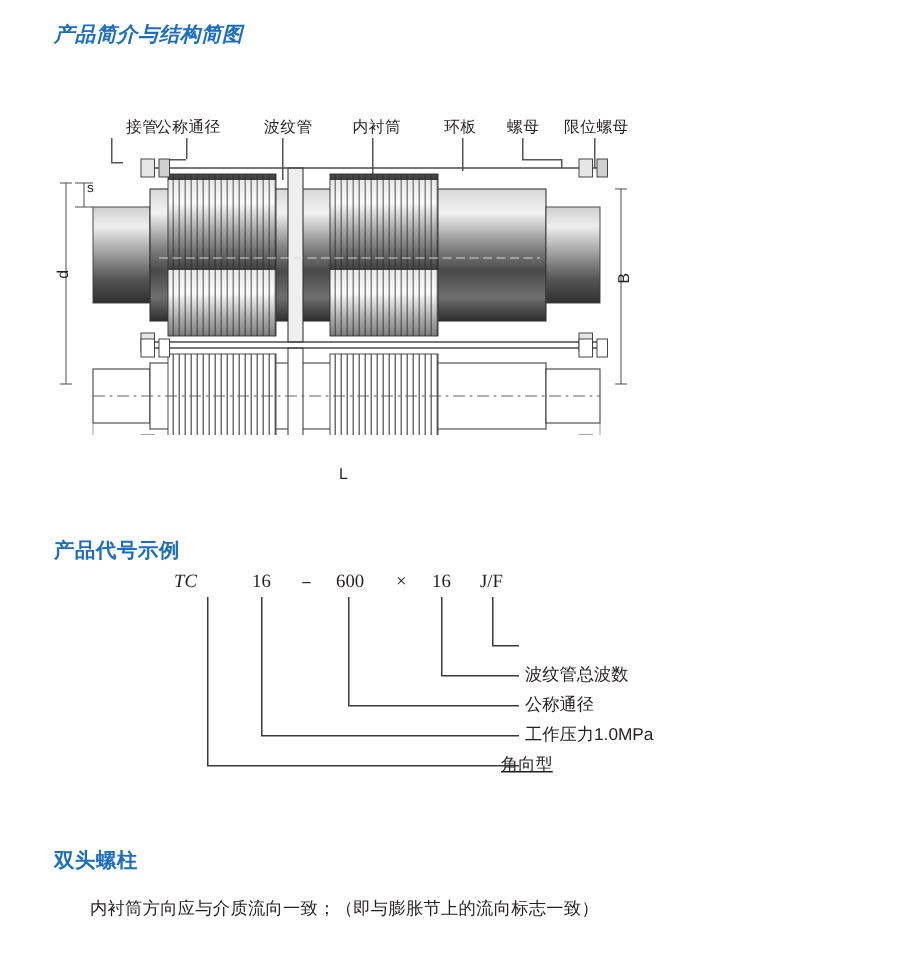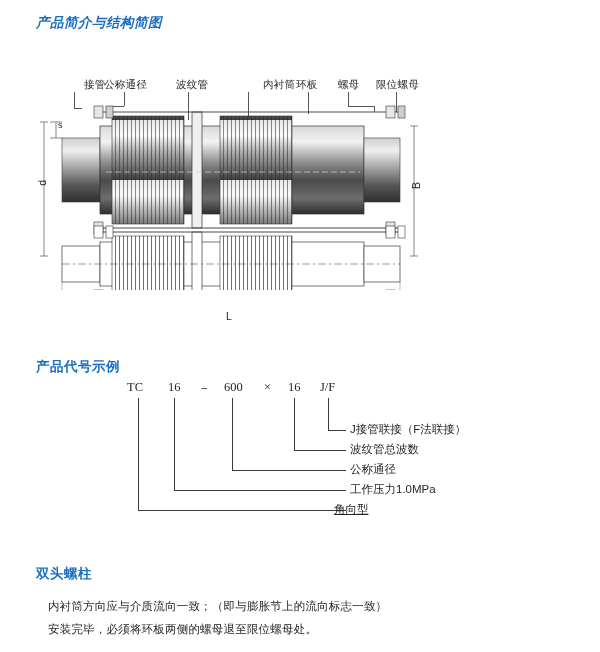--- a/index.html
+++ b/index.html
@@ -96,38 +96,38 @@
   }
 
   
   #install-notes {
     position: absolute;
     left: 48px;
     top: 598px;
     width: 520px;
   }
   #install-notes p {
-    margin: 0 0 6px 0;
+    margin: 0 0 6px 12px;
     font-size: 11.5px;
     line-height: 17px;
     color: #231f20;
     letter-spacing: 0.2px;
   }
 </style>
 </head>
 <body>
 
 <div class="section-title" id="title-structure">产品简介与结构简图</div>
 
 <div id="fig-structure">
 
   <div class="callout-label" style="left:26px; top:18px;margin-left:22px;">接管</div>
   <div class="callout-label" style="left:68px; top:18px;">公称通径</div>
   <div class="callout-label" style="left:140px; top:18px;">波纹管</div>
-  <div class="callout-label" style="left:216px; top:18px;padding-left:11px;">内衬筒</div>
+  <div class="callout-label" style="left:188px; top:18px;padding-left:11px;">内衬筒</div>
   <div class="callout-label" style="left:260px; top:18px;">环板</div>
   <div class="callout-label" style="left:302px; top:18px;">螺母</div>
   <div class="callout-label" style="left:340px; top:18px;text-align:right;">限位螺母</div>
 
   <div class="leader" style="left:38px; top:32px; height:16px;"></div>
   <div class="leader-h" style="left:38px; top:48px; width:8px;"></div>
 
   <div class="leader" style="left:88px; top:32px; height:14px;"></div>
   <div class="leader-h" style="left:70px; top:46px; width:18px;"></div>
   <div class="leader" style="left:70px; top:46px; height:6px;"></div>
@@ -235,21 +235,21 @@
   <div class="dim-label" style="left:22px; top:60px; font-size:9px;">s</div>
   <div class="dim-label vert-text" style="left:0px; top:120px;">d</div>
   <div class="dim-label vert-text" style="left:374px; top:122px;">B</div>
   <div class="dim-label" style="left:190px; top:250px;">L</div>
 </div>
 
 <div class="section-title" id="title-code">产品代号示例</div>
 
 <div id="fig-code">
 
-  <div class="code-token" style="left:91px; top:0px;">TC</div>
+  <div class="code-token" style="left:80px; top:0px;font-style:italic;">TC</div>
   <div class="code-token" style="left:132px; top:0px;">16</div>
   <div class="code-token" style="left:162px; top:0px;">－</div>
   <div class="code-token" style="left:188px; top:0px;">600</div>
   <div class="code-token" style="left:228px; top:0px;">×</div>
   <div class="code-token" style="left:252px; top:0px;">16</div>
   <div class="code-token" style="left:284px; top:0px;">J/F</div>
 
   <div class="code-line-v" style="left:292px; top:18px; height:32px;"></div>
   <div class="code-line-h" style="left:292px; top:50px; width:18px;"></div>
 
@@ -258,25 +258,23 @@
 
   <div class="code-line-v" style="left:196px; top:18px; height:72px;"></div>
   <div class="code-line-h" style="left:196px; top:90px; width:114px;"></div>
 
   <div class="code-line-v" style="left:138px; top:18px; height:92px;"></div>
   <div class="code-line-h" style="left:138px; top:110px; width:172px;"></div>
 
   <div class="code-line-v" style="left:102px; top:18px; height:112px;"></div>
   <div class="code-line-h" style="left:102px; top:130px; width:208px;"></div>
 
-  <div class="code-desc" style="left:314px; top:42px;">J接管联接（F法联接）</div>
   <div class="code-desc" style="left:314px; top:62px;">波纹管总波数</div>
   <div class="code-desc" style="left:314px; top:82px;">公称通径</div>
   <div class="code-desc" style="left:314px; top:102px;">工作压力1.0MPa</div>
   <div class="code-desc" style="left:298px; top:122px;text-decoration:underline;">角向型</div>
 </div>
 
 <div class="section-title" id="title-install">双头螺柱</div>
 
 <div id="install-notes">
   <p>内衬筒方向应与介质流向一致；（即与膨胀节上的流向标志一致）</p>
-  <p>安装完毕，必须将环板两侧的螺母退至限位螺母处。</p>
 </div>
 
 </body></html>

